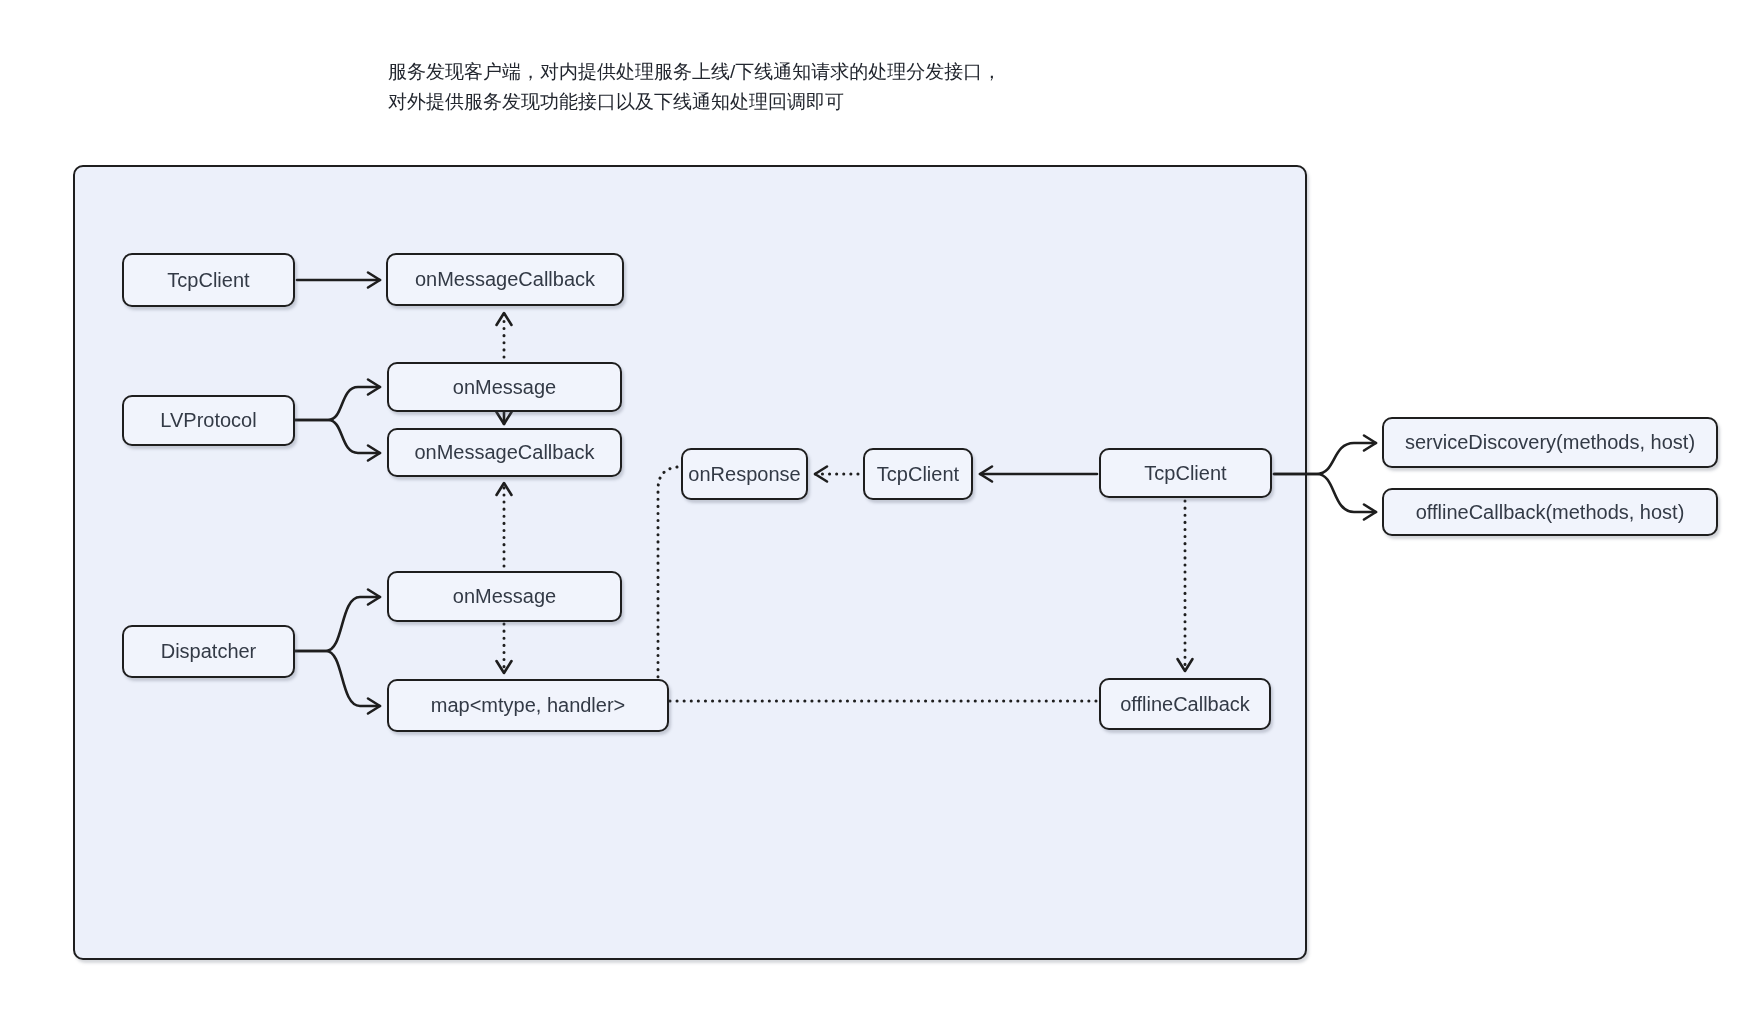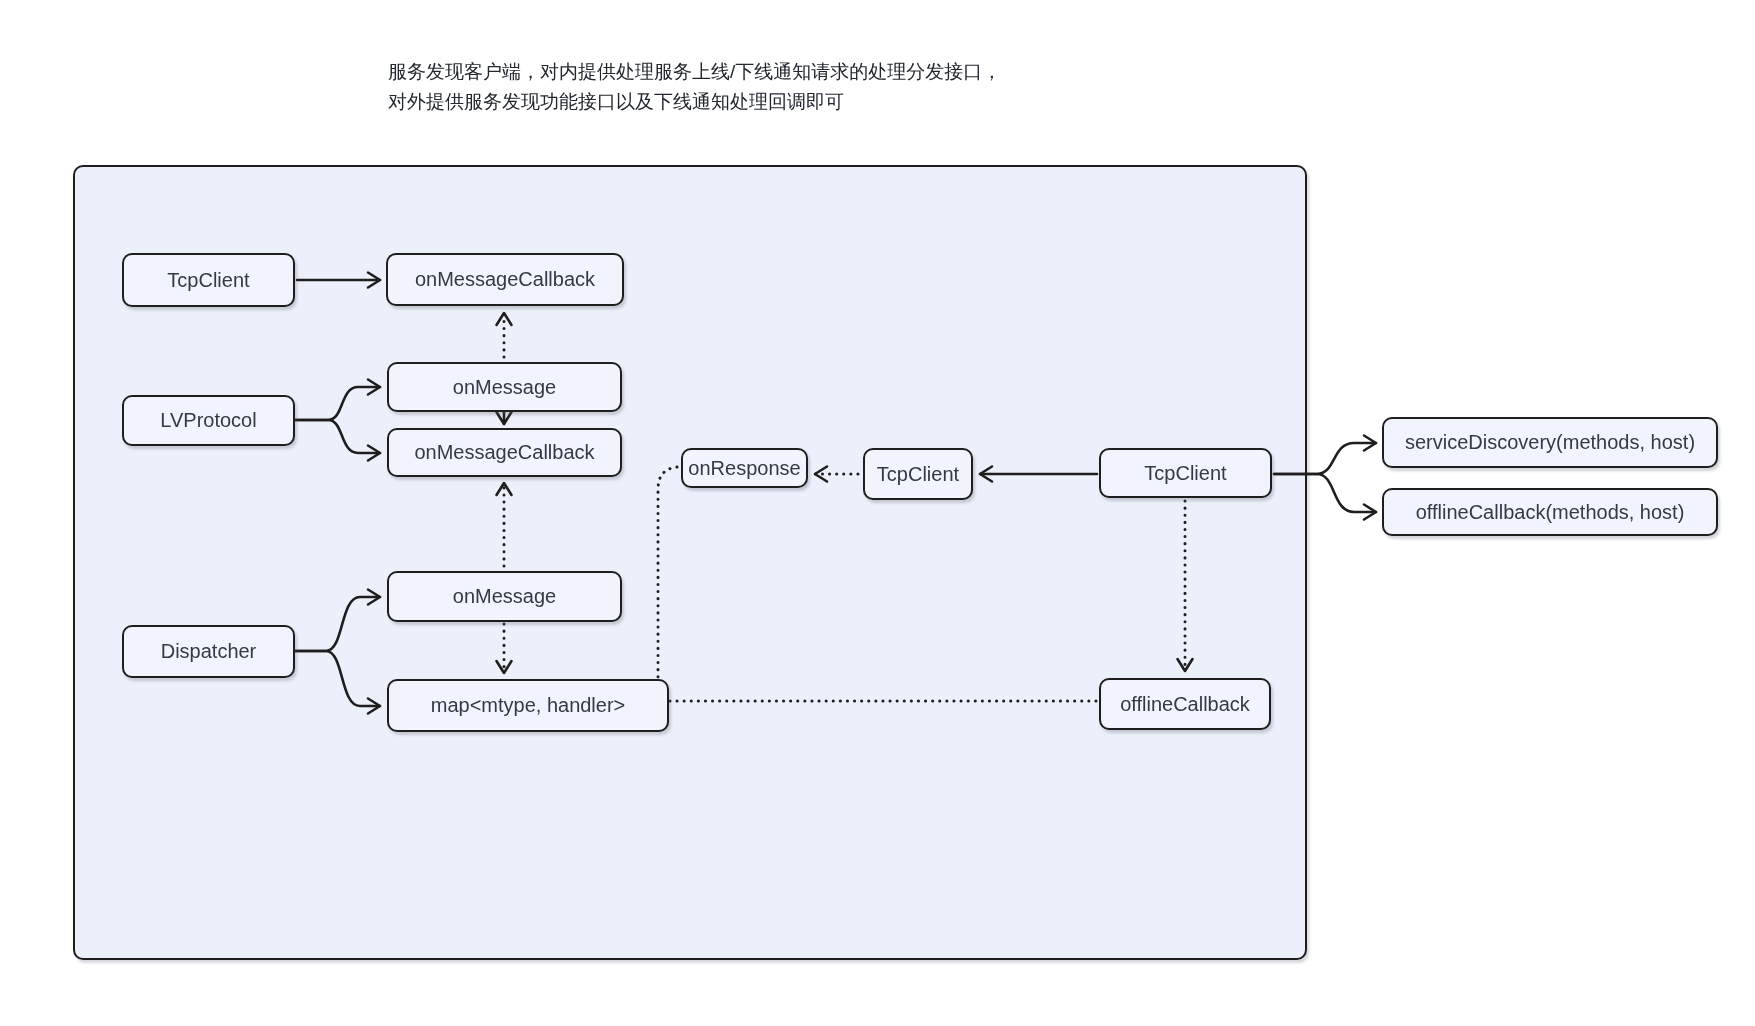--- a/index.html
+++ b/index.html
@@ -94,21 +94,21 @@
   </div>
   <div class="node" style="left:387px;top:571px;width:235px;height:51px;">
     <span>onMessage</span>
   </div>
   <div class="node" style="left:122px;top:625px;width:173px;height:53px;">
     <span>Dispatcher</span>
   </div>
   <div class="node" style="left:387px;top:679px;width:282px;height:53px;">
     <span>map&lt;mtype, handler&gt;</span>
   </div>
-  <div class="node" style="left:681px;top:448px;width:127px;height:40px;">
+  <div class="node" style="left:681px;top:448px;width:127px;height:52px;">
     <span>onResponse</span>
   </div>
   <div class="node" style="left:863px;top:448px;width:110px;height:52px;">
     <span>TcpClient</span>
   </div>
   <div class="node" style="left:1099px;top:448px;width:173px;height:50px;">
     <span>TcpClient</span>
   </div>
   <div class="node" style="left:1099px;top:678px;width:172px;height:52px;">
     <span>offlineCallback</span>

